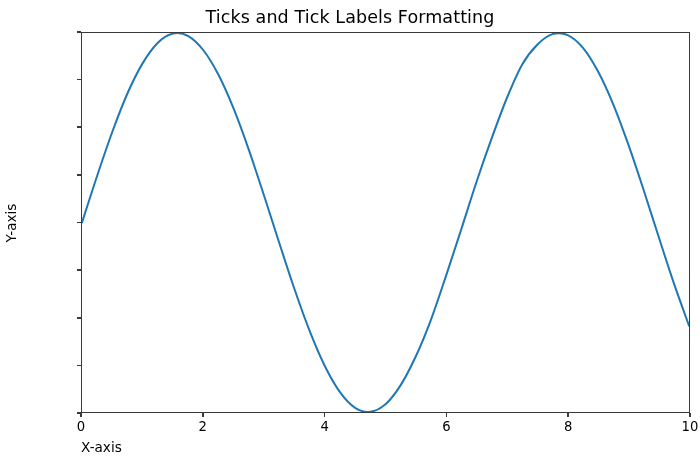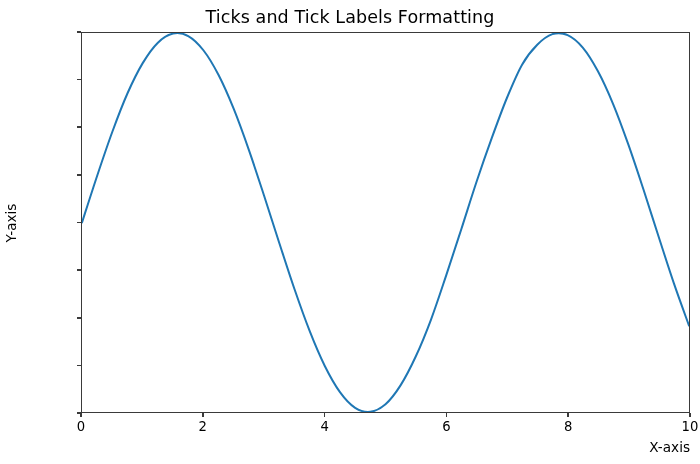--- a/index.html
+++ b/index.html
@@ -78,21 +78,21 @@
     text-align: center;
     font-size: 13.2px;
     color: #000000;
     white-space: nowrap;
   }
   #xlabel {
     position: absolute;
     left: 81px;
     top: 439px;
     width: 609px;
-    text-align: right;
+    text-align: left;
     font-size: 13.6px;
     color: #000000;
   }
   #ylabel-wrap {
     position: absolute;
     left: 0px;
     top: 32px;
     width: 22px;
     height: 381px;
   }

